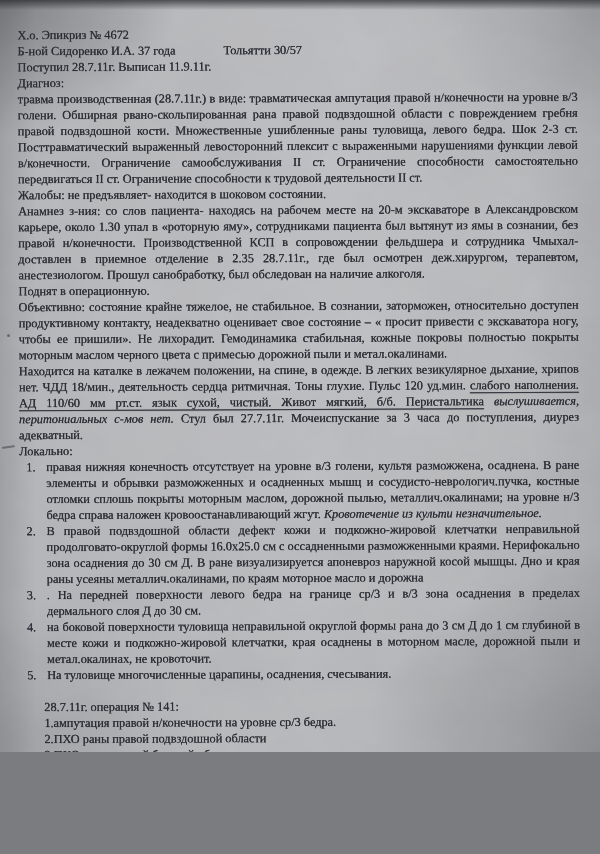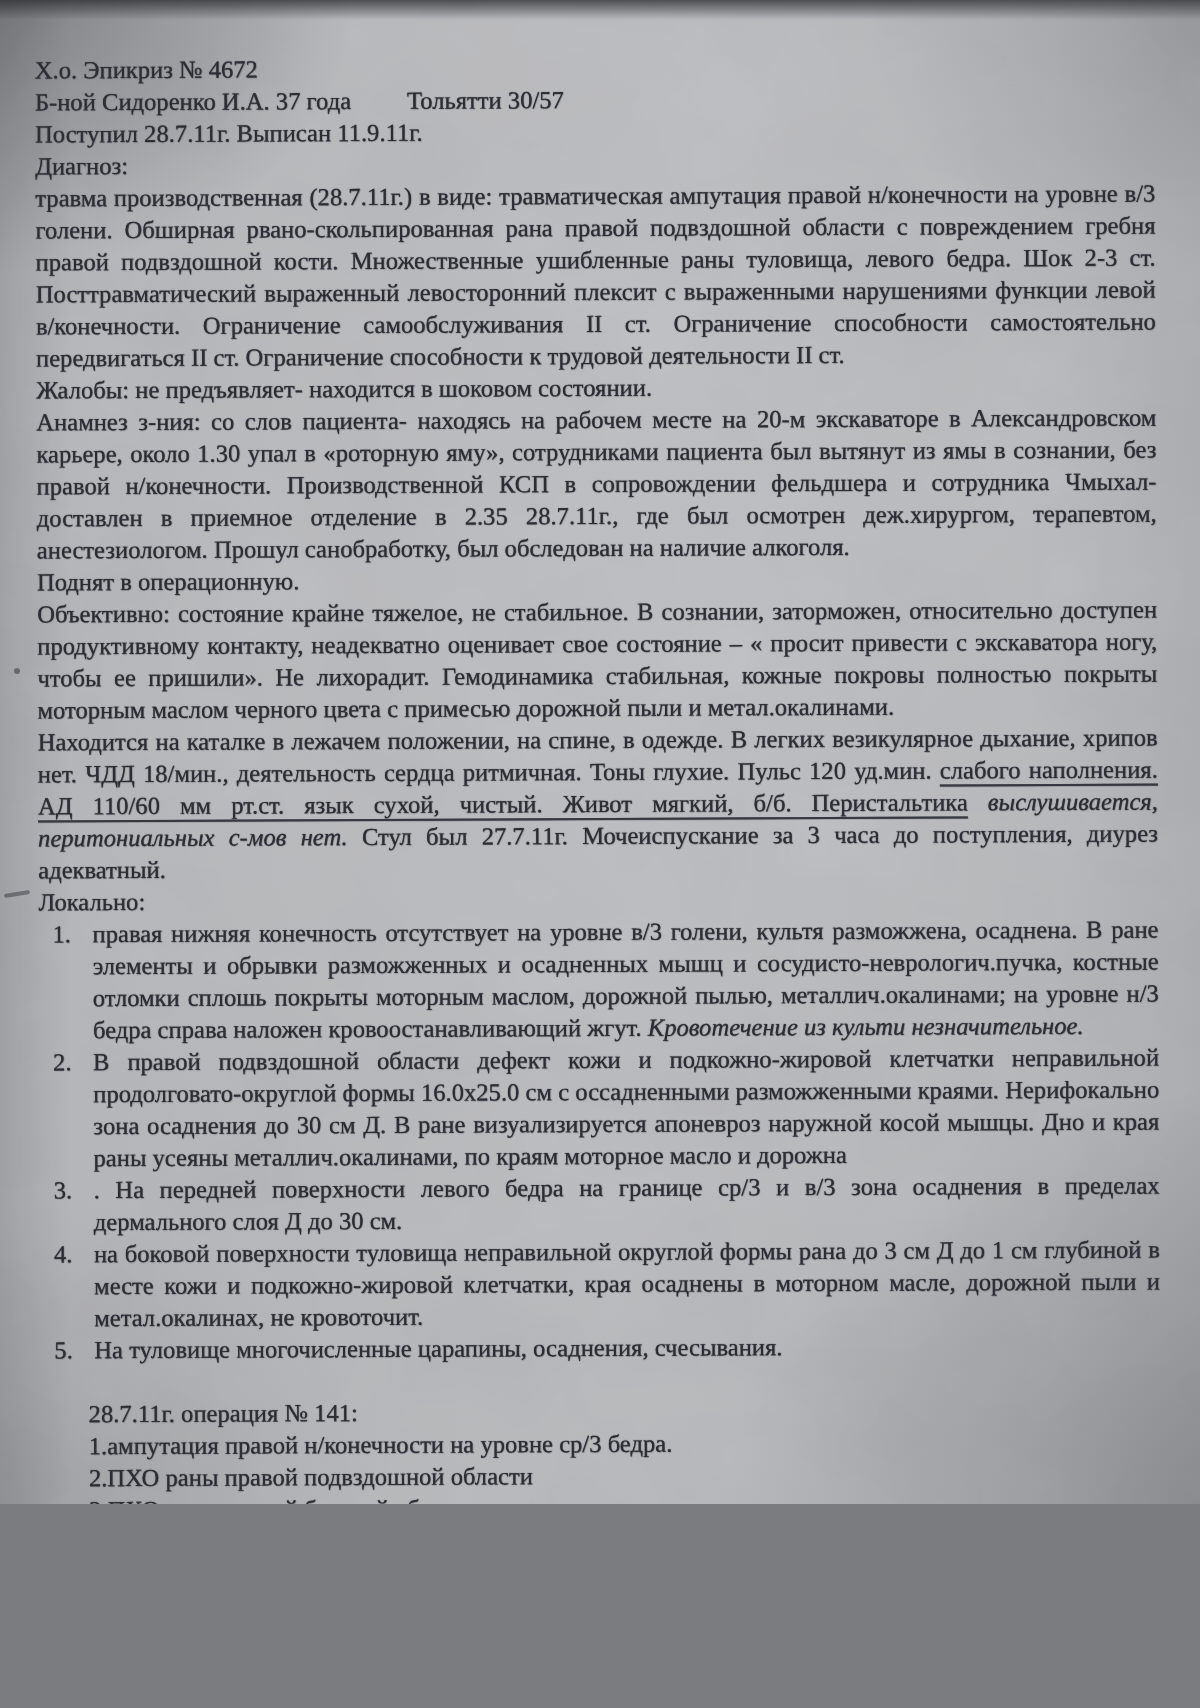--- a/index.html
+++ b/index.html
@@ -24,21 +24,21 @@
       radial-gradient(40% 26% at 100% 0%, rgba(70,72,76,.20), rgba(70,72,76,0) 70%),
       radial-gradient(45% 30% at 0% 100%, rgba(70,72,76,.18), rgba(70,72,76,0) 70%);}
   .sheet-text{
     position:absolute;left:19px;right:21px;top:26px;
     font-size:12.3px;line-height:16px;color:#2d2e36;
     text-align:justify;
     text-shadow:0 0 .55px rgba(45,46,54,.85), .3px .3px .4px rgba(45,46,54,.3);
     transform:rotate(-.25deg);
   }
   .hdr{text-align:left}
-  .city{display:inline-block;margin-left:28px}
+  .city{display:inline-block;margin-left:48px}
   .para{margin:0}
   .li{display:flex}
   .li .num{flex:0 0 20px;margin-left:7px;text-align:left}
   .li .txt{flex:1;text-align:justify}
   .ital{font-style:italic}
   .pen-underline{
     text-decoration:underline;
     text-decoration-thickness:1.4px;
     text-underline-offset:2.5px;
     text-decoration-color:rgba(52,55,64,.72);

